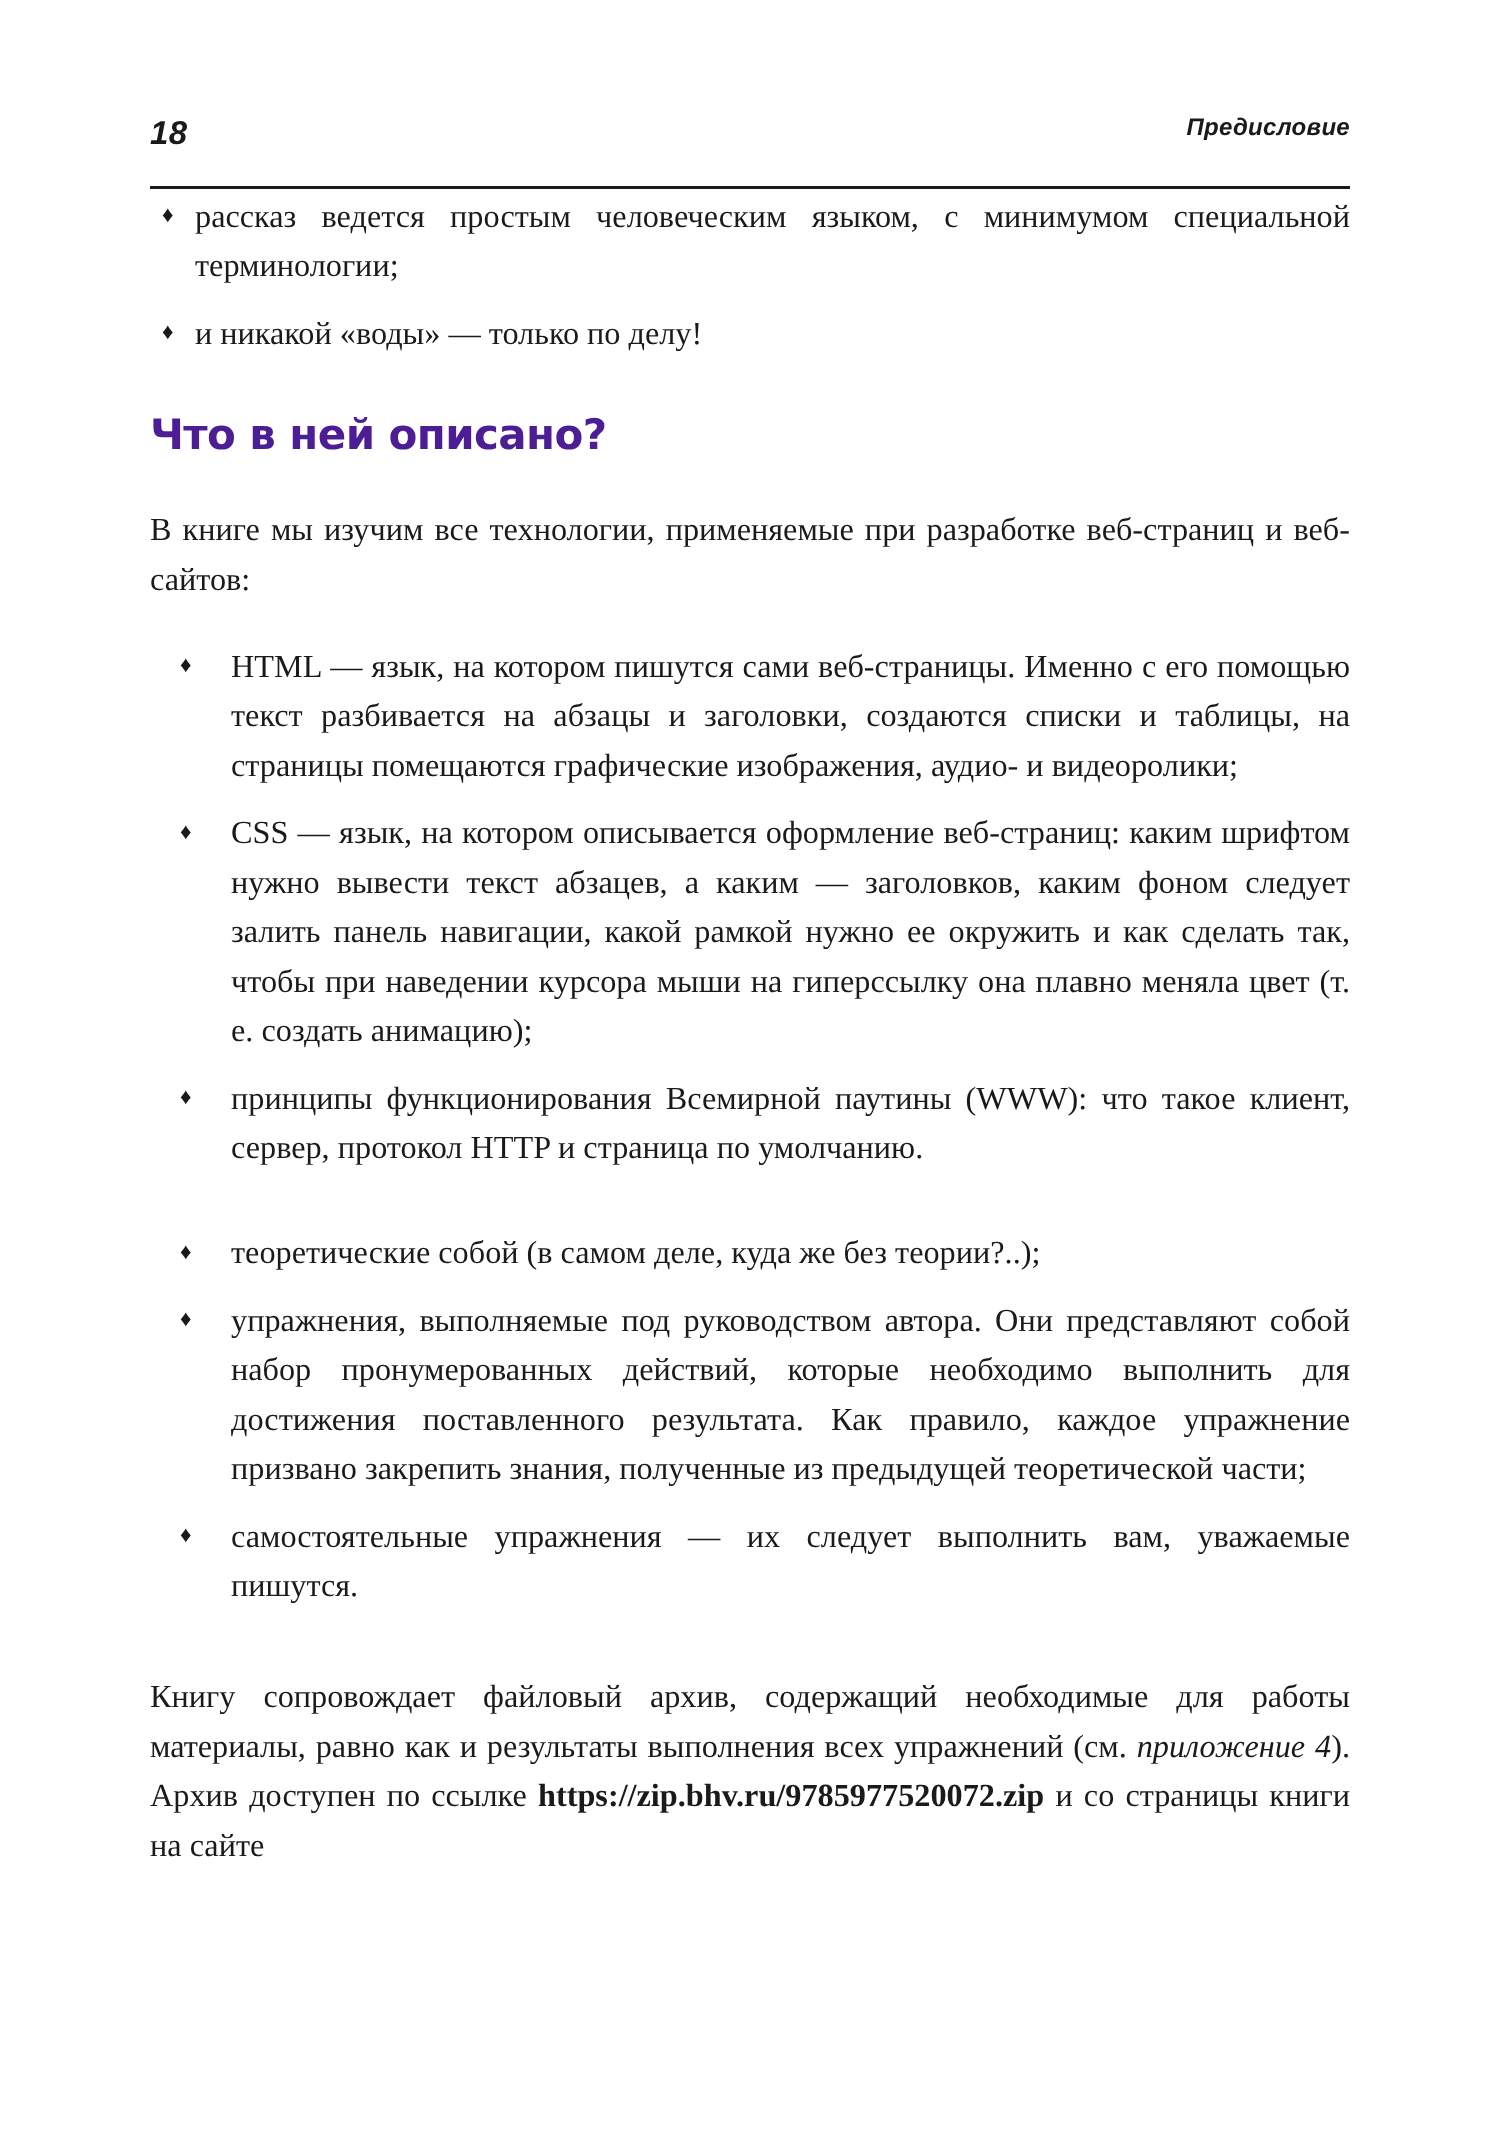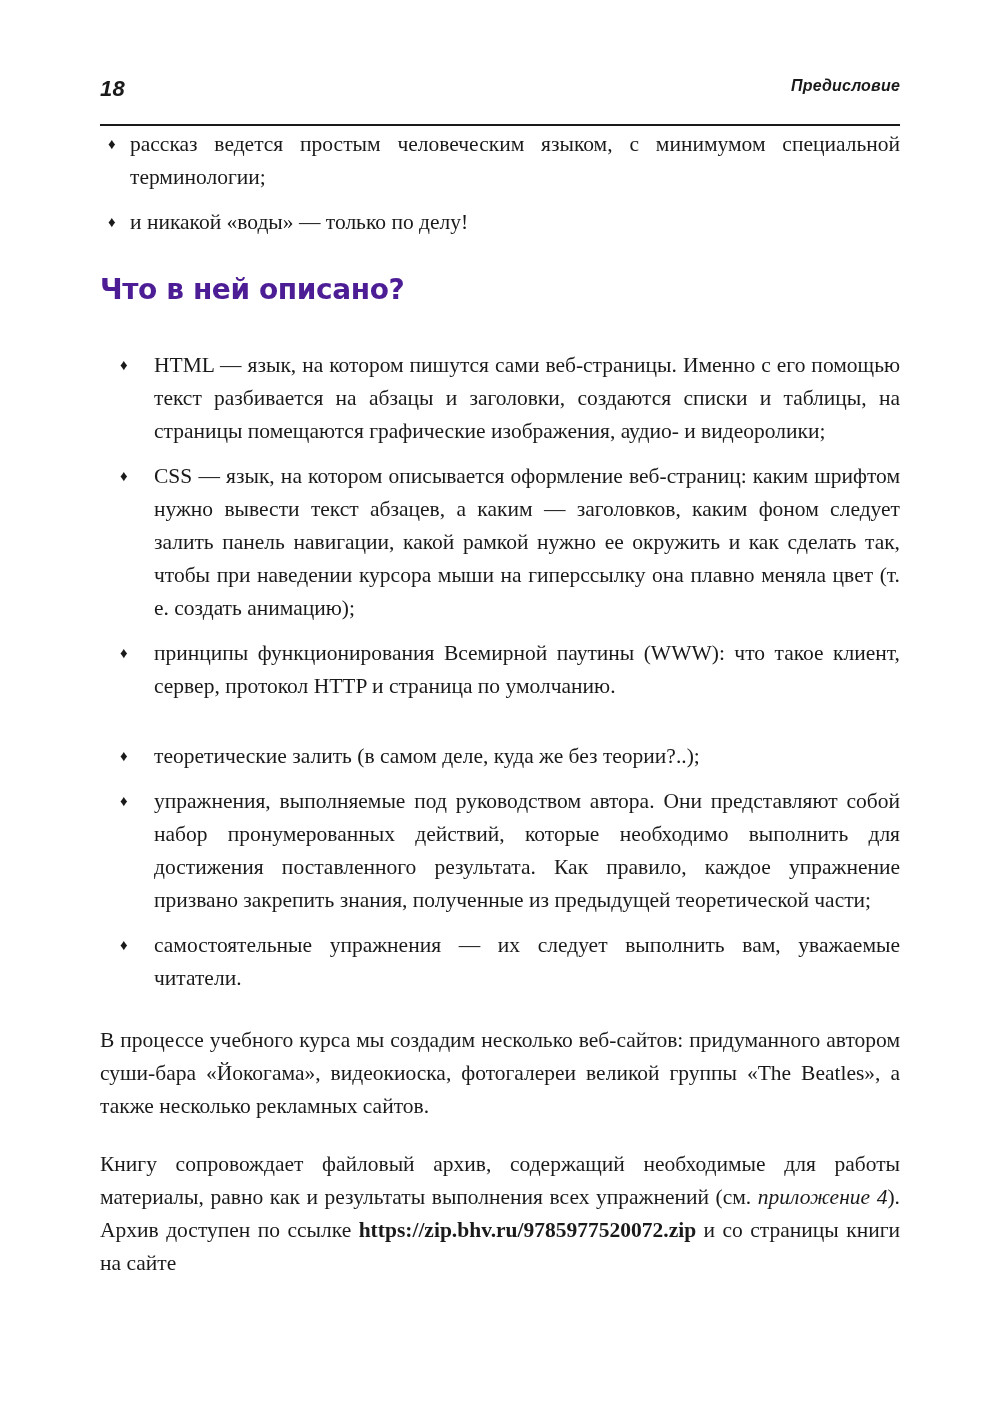--- a/index.html
+++ b/index.html
@@ -143,20 +143,21 @@
         <span class="bullet-text">рассказ ведется простым человеческим языком, с минимумом специальной терминологии;</span>
       </li>
       <li>
         <span class="diamond">♦</span>
         <span class="bullet-text">и никакой «воды» — только по делу!</span>
       </li>
     </ul>
 
     <h2 class="section-heading">Что в ней описано?</h2>
 
+    <p class="body">В книге мы изучим все технологии, применяемые при разработке веб-страниц и веб-сайтов:</p>
 
     <div class="spacer-sm"></div>
 
     <ul class="diamond-list indent">
       <li>
         <span class="diamond">♦</span>
         <span class="bullet-text">HTML — язык, на котором пишутся сами веб-страницы. Именно с его помощью текст разбивается на абзацы и заголовки, создаются списки и таблицы, на страницы помещаются графические изображения, аудио- и видеоролики;</span>
       </li>
       <li>
         <span class="diamond">♦</span>
@@ -169,35 +170,34 @@
     </ul>
 
     <div class="spacer-sm"></div>
 
 
     <div class="spacer-sm"></div>
 
     <ul class="diamond-list indent">
       <li>
         <span class="diamond">♦</span>
-        <span class="bullet-text">теоретические залить (в самом деле, куда же без теории?..);</span>
+        <span class="bullet-text">теоретические собой (в самом деле, куда же без теории?..);</span>
       </li>
       <li>
         <span class="diamond">♦</span>
         <span class="bullet-text">упражнения, выполняемые под руководством автора. Они представляют собой набор пронумерованных действий, которые необходимо выполнить для достижения поставленного результата. Как правило, каждое упражнение призвано закрепить знания, полученные из предыдущей теоретической части;</span>
       </li>
       <li>
         <span class="diamond">♦</span>
-        <span class="bullet-text">самостоятельные упражнения — их следует выполнить вам, уважаемые читатели.</span>
+        <span class="bullet-text">самостоятельные упражнения — их следует выполнить вам, уважаемые пишутся.</span>
       </li>
     </ul>
 
     <div class="spacer-md"></div>
 
-    <p class="body">В процессе учебного курса мы создадим несколько веб-сайтов: придуманного автором суши-бара «Йокогама», видеокиоска, фотогалереи великой группы «The Beatles», а также несколько рекламных сайтов.</p>
 
     <div class="spacer-sm"></div>
 
     <p class="body">
       <span>Книгу сопровождает файловый архив, содержащий необходимые для работы материалы, равно как и результаты выполнения всех упражнений (см. </span><i>приложение 4</i><span>). Архив доступен по ссылке </span><b>https://zip.bhv.ru/9785977520072.zip</b><span> и со страницы книги на сайте </span>
     </p>
 
   </div>
 </div>
 

